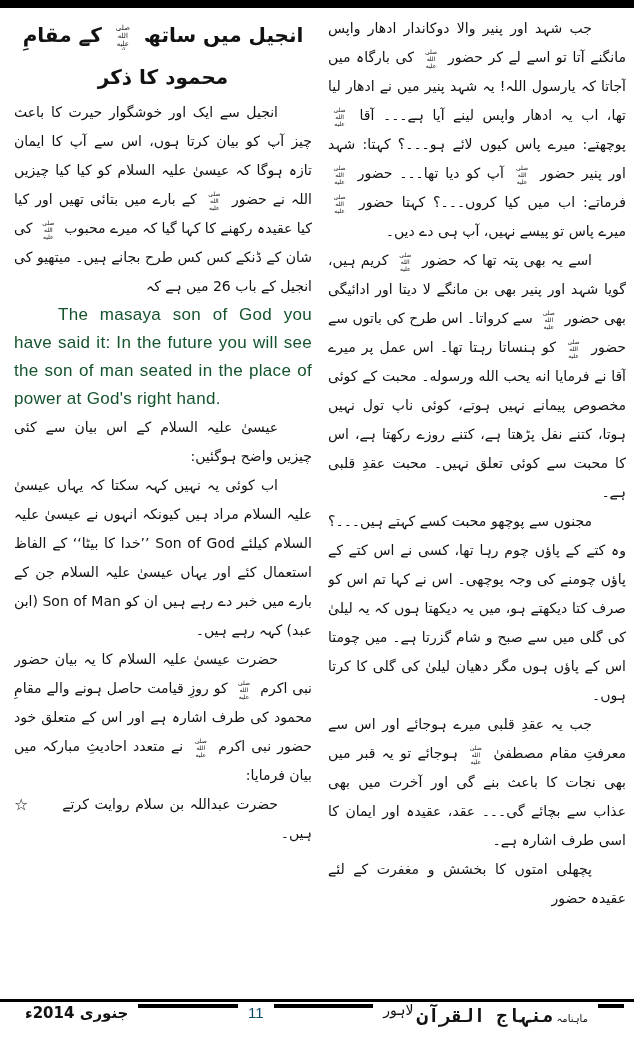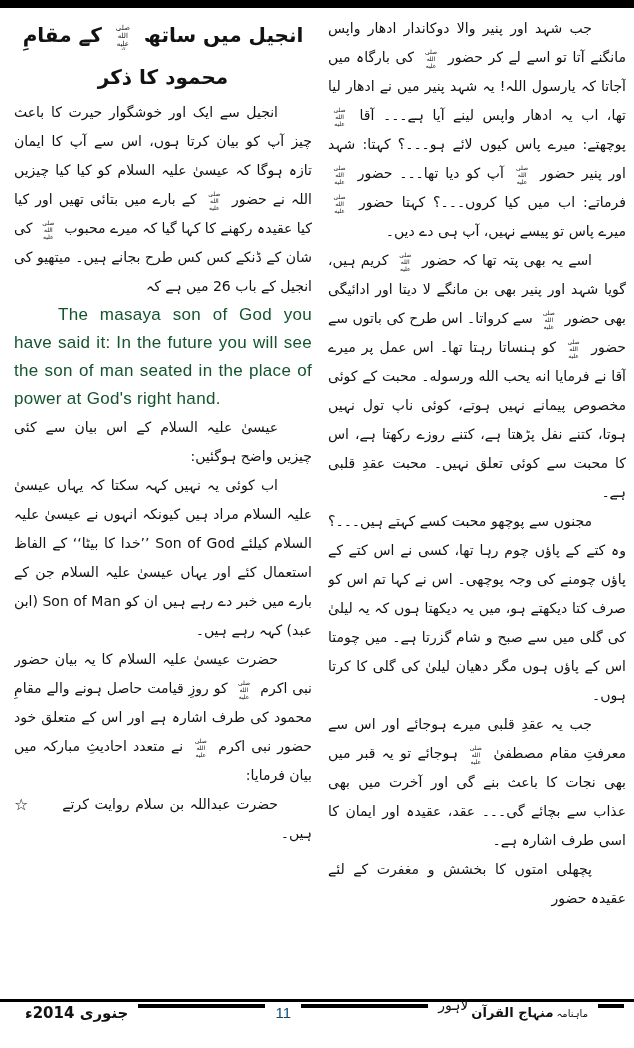--- a/index.html
+++ b/index.html
@@ -105,21 +105,21 @@
     color:#0c4a6e;
   }
   .footer .magazine {
     direction:rtl;
     white-space:nowrap;
     display:flex;
     align-items:baseline;
     gap:3px;
   }
   .footer .mag-prefix { font-size:10px; }
-  .footer .mag-name  { font-size:13px; font-weight:bold; }
+  .footer .mag-name  { font-size:19px; font-weight:bold;font-family:Liberation Mono, monospace; }
   .footer .mag-city  { font-size:14px; position:relative; top:-7px; }
 </style>
 </head>
 <body>
 
 <div class="topbar"></div>
 
 <div class="content">
 
   <div class="col">

